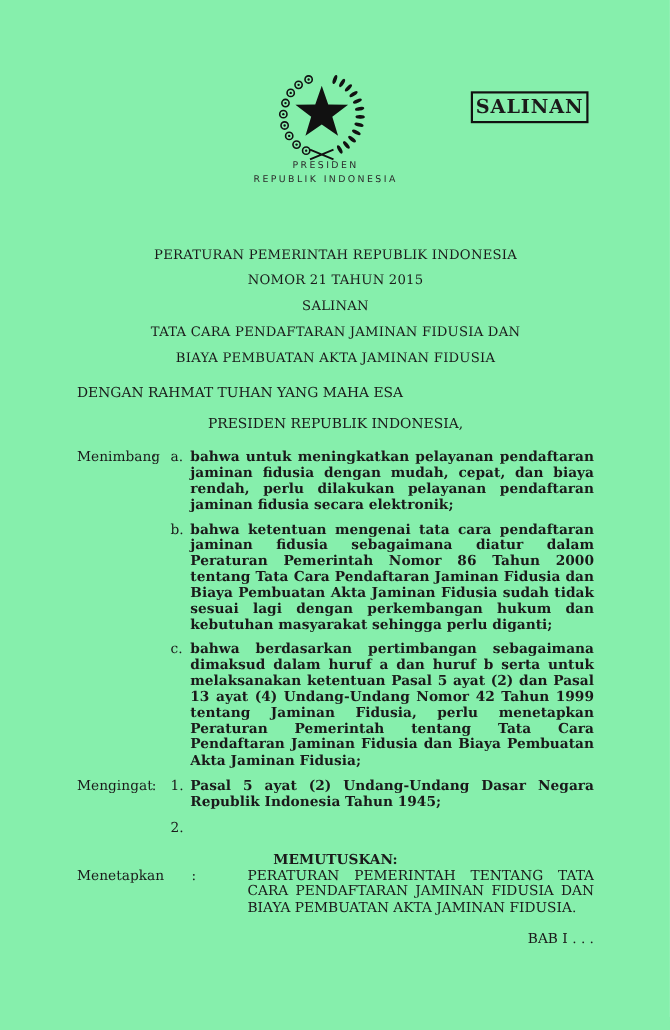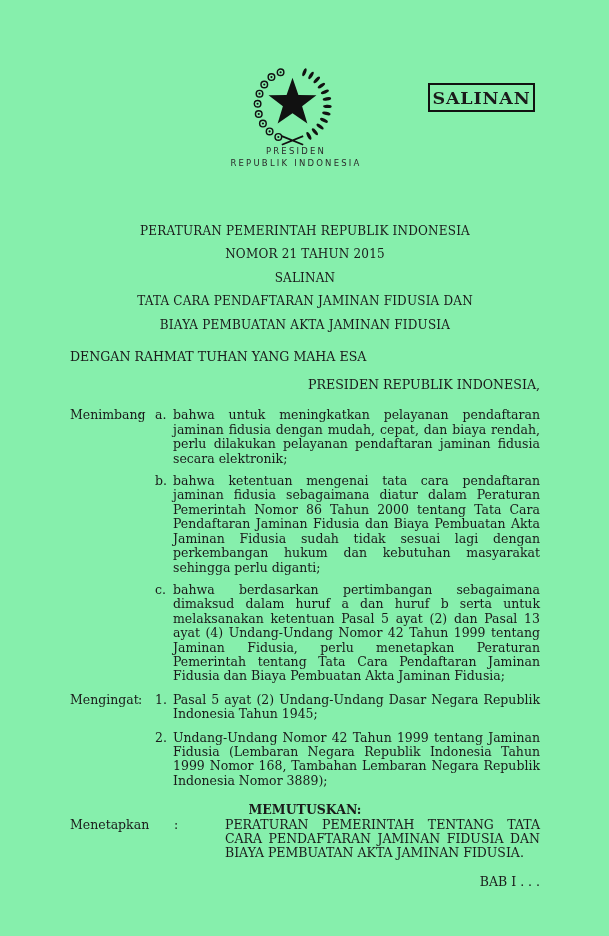--- a/index.html
+++ b/index.html
@@ -23,28 +23,28 @@
   .lh-text {
     position: absolute; top: 146px; left: 146px; width: 300px; text-align: center;
     font-family: "DejaVu Sans", "Liberation Sans", sans-serif;
     font-size: 8.5px; letter-spacing: 2.2px; color: #2b2b2b; line-height: 11.5px;
     white-space: nowrap;
   }
 
   
   .title-block { text-align: center; font-size: 12px; line-height: 23.4px; letter-spacing: 0.2px; }
   .invocation { font-size: 12.6px; margin-top: 13px; line-height: 14.4px; }
-  .authority  { text-align: right; font-size: 12.6px; margin-top: 13.6px; line-height: 14.4px; }
+  .authority  { text-align: center; font-size: 12.6px; margin-top: 13.6px; line-height: 14.4px; }
 
   
   .clause {
     display: grid; grid-template-columns: 68px 17px 18px 1fr;
     font-size: 12.5px; line-height: 14.4px;
   }
-  .clause .txt { text-align: justify; }
+  .clause .txt { text-align: justify; font-weight: bold; }
   .menetapkan {
     display: grid; grid-template-columns: 78px 25px 1fr;
     font-size: 12.5px; line-height: 14.4px; gap: 26px;
   }
   .menetapkan .txt { text-align: justify; }
   .mt16 { margin-top: 16px; }
   .mt8  { margin-top: 8px; }
   .mt9  { margin-top: 9px; }
   .memutuskan { text-align: center; font-size: 12.5px; line-height: 14.4px; margin-top: 15px; font-weight: bold; }
   .catchword  { text-align: right;  font-size: 12.5px; line-height: 14.4px; margin-top: 14px; }
@@ -150,21 +150,20 @@
       <span>Mengingat</span>
       <span>:</span>
       <span>1.</span>
       <span class="txt">Pasal 5 ayat (2) Undang-Undang Dasar Negara Republik Indonesia Tahun 1945;</span>
     </div>
 
     <div class="clause mt9">
       <span></span>
       <span></span>
       <span>2.</span>
-      <span class="txt">Undang-Undang Nomor 42 Tahun 1999 tentang Jaminan Fidusia (Lembaran Negara Republik Indonesia Tahun 1999 Nomor 168, Tambahan Lembaran Negara Republik Indonesia Nomor 3889);</span>
     </div>
 
     <div class="memutuskan">MEMUTUSKAN:</div>
 
     <div class="menetapkan">
       <span>Menetapkan</span>
       <span>:</span>
       <span class="txt">PERATURAN PEMERINTAH TENTANG TATA CARA PENDAFTARAN JAMINAN FIDUSIA DAN BIAYA PEMBUATAN AKTA JAMINAN FIDUSIA.</span>
     </div>
 

